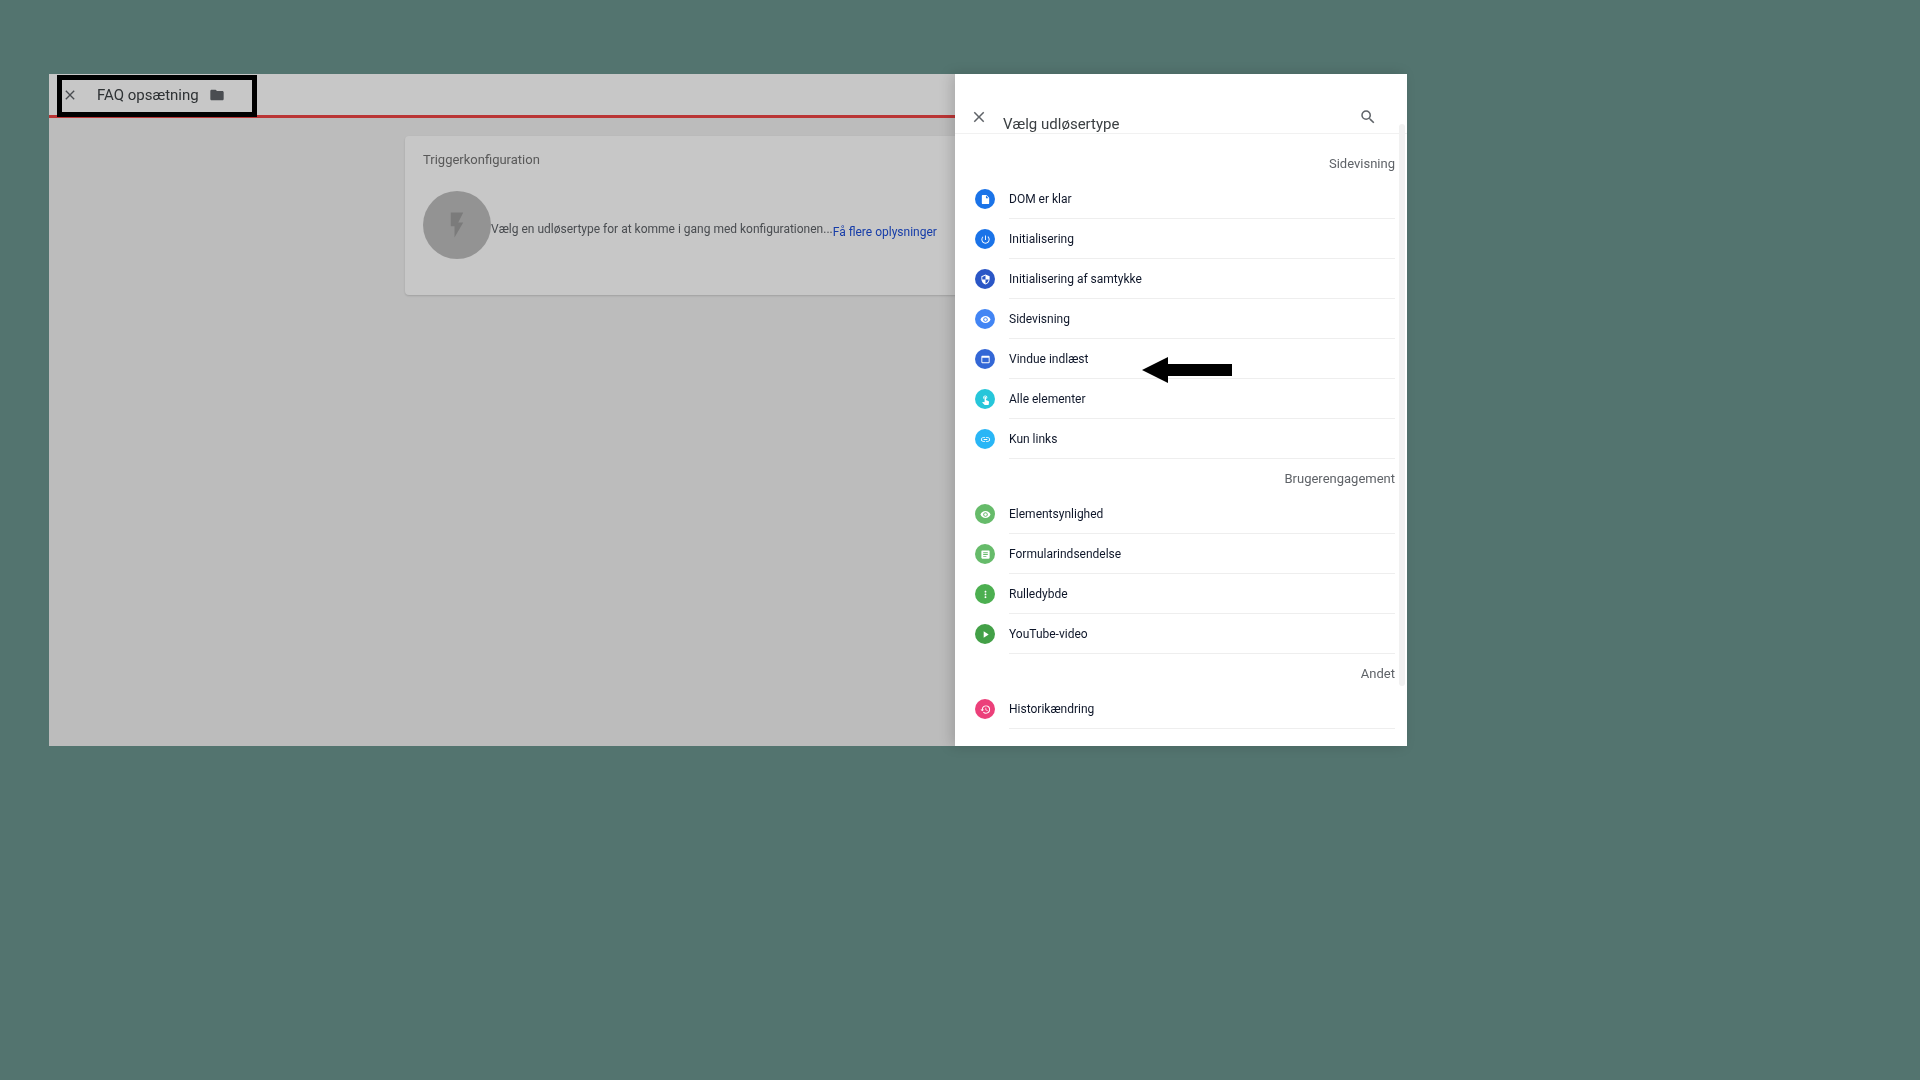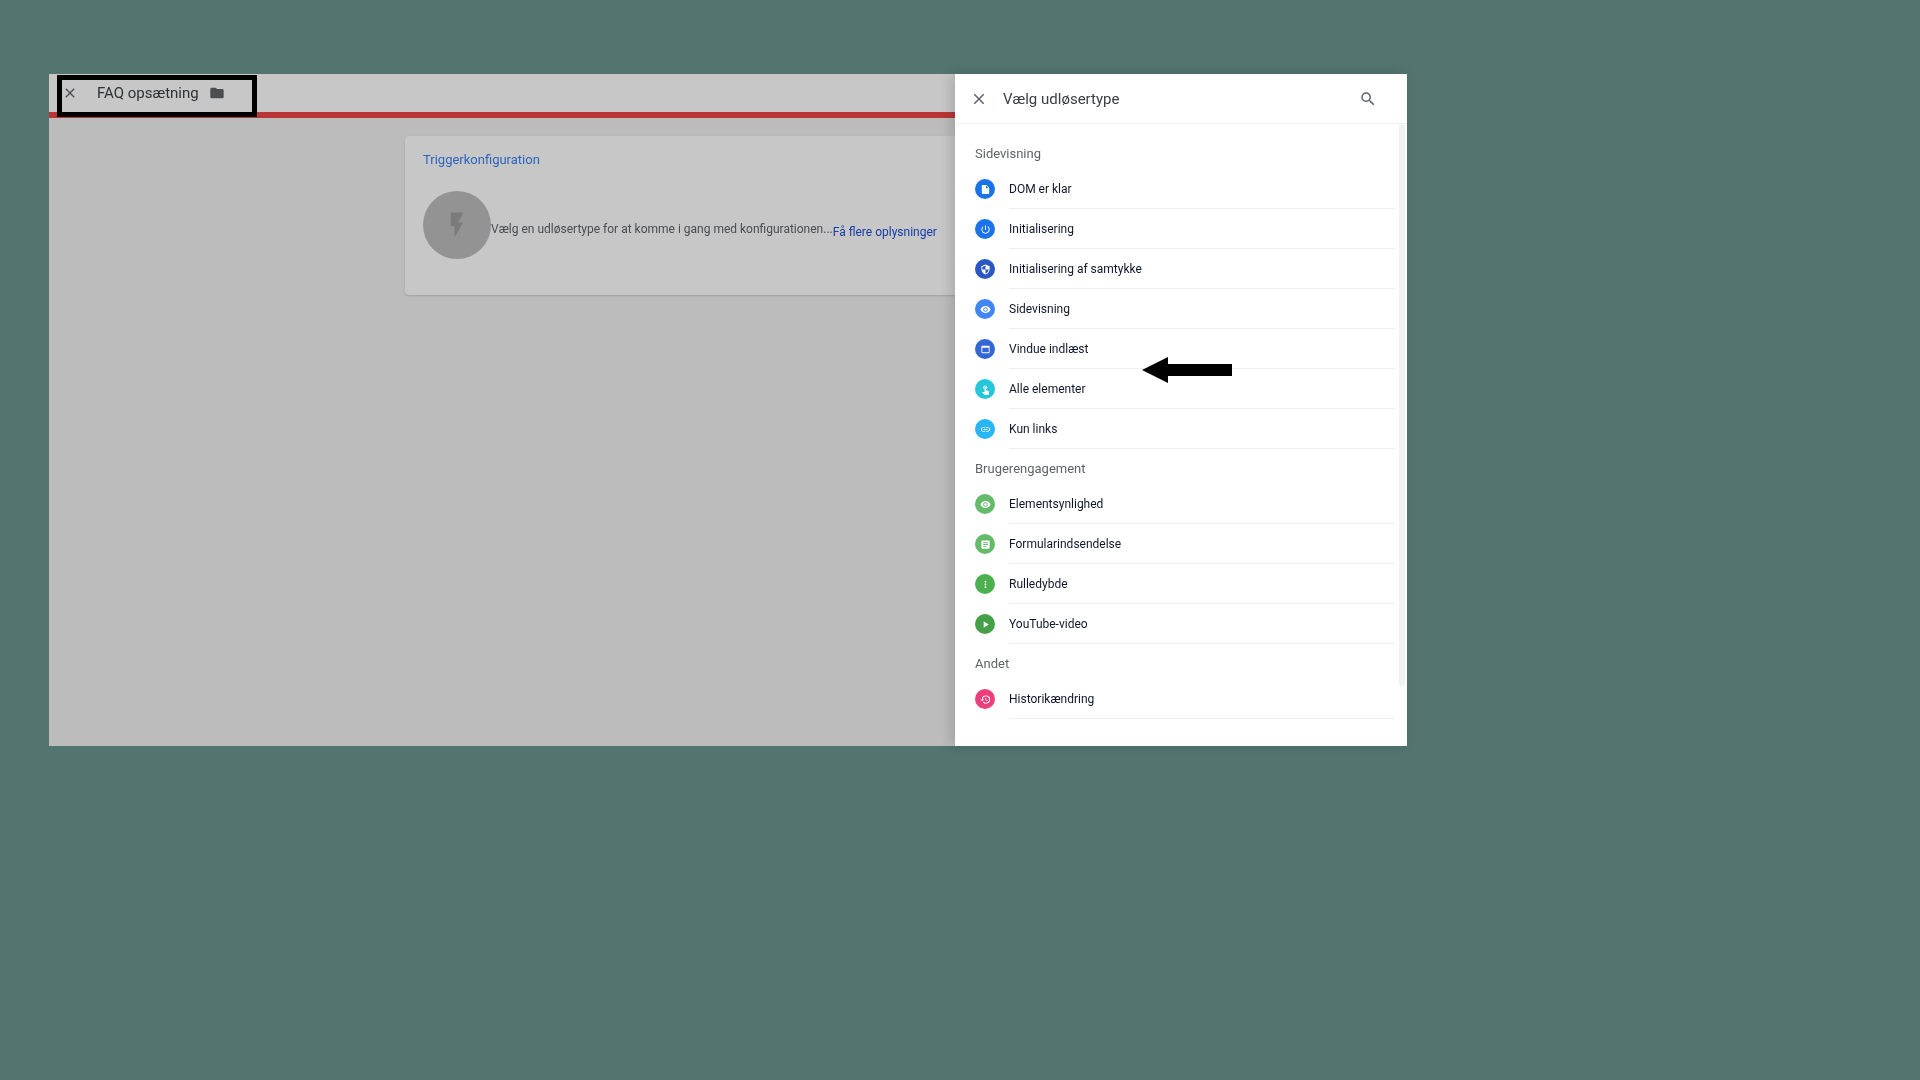--- a/index.html
+++ b/index.html
@@ -15,21 +15,21 @@
     left: 49px;
     top: 74px;
     width: 1358px;
     height: 672px;
     background: #fff;
   }
   
   .header-bar {
     height: 44px;
     background: #fff;
-    border-bottom: 6px solid #ef4444;
+    border-bottom: 3px solid #ef4444;
     display: flex;
     align-items: center;
     padding: 0 12px;
     position: relative;
   }
   .header-x {
     width: 18px; height: 18px;
     color: #5f6368;
     display: flex; align-items: center; justify-content: center;
   }
@@ -66,21 +66,21 @@
   }
   .trigger-card {
     width: 646px;
     background: #fff;
     border-radius: 4px;
     box-shadow: 0 1px 2px rgba(0,0,0,0.15);
     padding: 16px 18px 22px 18px;
   }
   .trigger-card-title {
     font-size: 13px;
-    color: #3b82f6;
+    color: #737373;
     margin-bottom: 24px;
   }
   .trigger-empty {
     display: flex;
     flex-direction: row;
     align-items: center;
   }
   .trigger-placeholder-circle {
     width: 68px; height: 68px;
     border-radius: 50%;
@@ -113,23 +113,23 @@
     position: absolute;
     right: 0; top: 0; bottom: 0;
     width: 452px;
     background: #fff;
     z-index: 20;
     display: flex;
     flex-direction: column;
     box-shadow: -4px 0 12px rgba(0,0,0,0.15);
   }
   .side-header {
-    height: 50px;
-    display: flex;
-    align-items: center;
+    height: 60px;
+    display: flex;
+    align-items: flex-end;
     padding: 0 23px 0 8px;
     border-bottom: 1px solid #f1f1f1;
   }
   .side-close {
     width: 32px; height: 32px;
     display: flex; align-items: center; justify-content: center;
     color: #5f6368;
   }
   .side-title {
     margin-left: 8px;
@@ -139,20 +139,21 @@
   .side-search {
     margin-left: auto;
     width: 32px; height: 32px;
     display: flex; align-items: center; justify-content: center;
     color: #5f6368;
   }
   .side-scroll {
     flex: 1;
     overflow-y: auto;
     padding: 10px 12px 8px 20px;
+    text-align: right;
   }
   .section-heading {
     font-size: 13px;
     color: #5f6368;
     padding: 12px 0 8px 0;
   }
   .trigger-item {
     display: flex;
     align-items: center;
     min-height: 40px;

